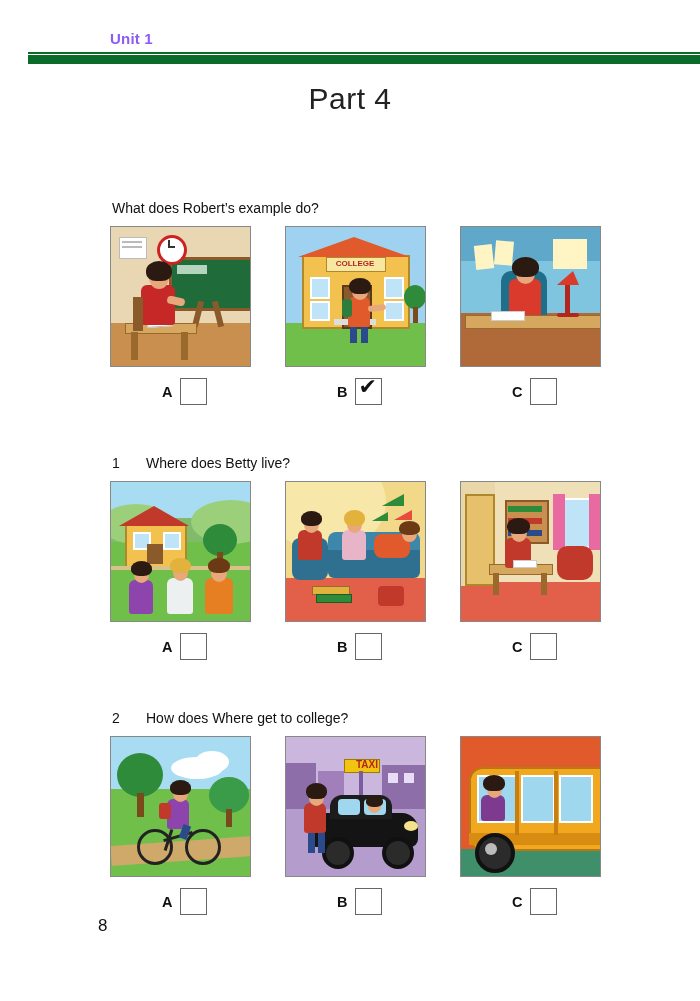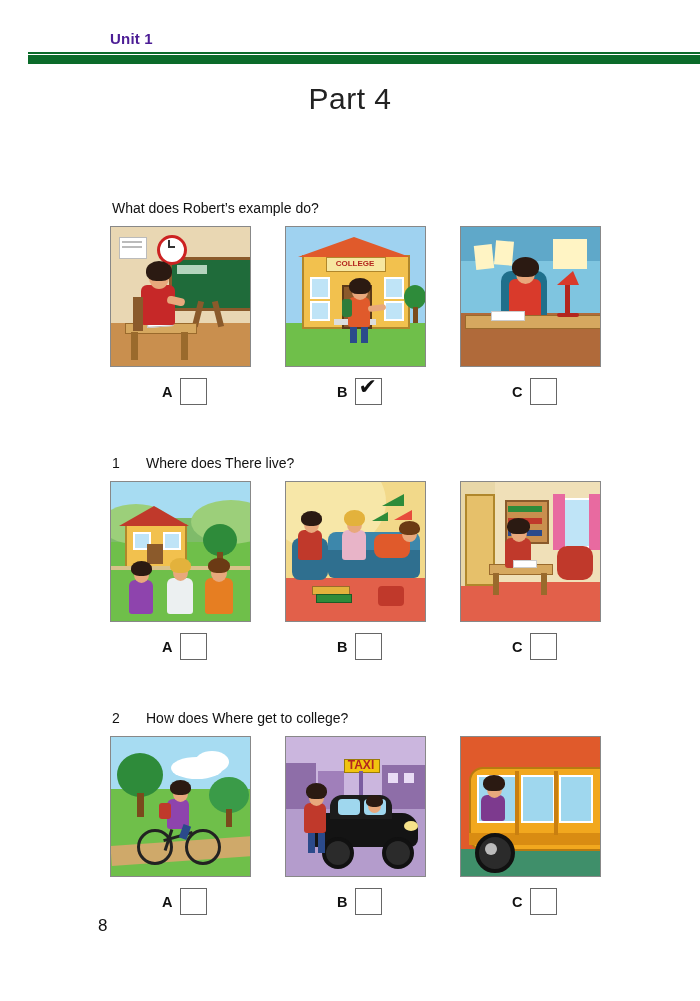--- a/index.html
+++ b/index.html
@@ -22,21 +22,21 @@
     height: 1001px;
   }
 
   
   .unit-label {
     position: absolute;
     left: 110px;
     top: 30px;
     font-size: 15px;
     font-weight: bold;
-    color: #4c1d95;
+    color: #8b5cf6;
     letter-spacing: .2px;
   }
   .header-rule {
     position: absolute;
     left: 28px;
     top: 55px;
     width: 672px;
     height: 9px;
     background: #0b6b2a;
   }
@@ -318,21 +318,21 @@
       </div>
       <div class="opt o3">
         <span class="letter">C</span>
         <span class="box"></span>
       </div>
     </div>
   </div>
 
   <div class="qblock" style="top:455px;">
     <div class="qnum" style="top:0;">1</div>
-    <div class="qtext" style="left:146px; top:0;">Where does There live?</div>
+    <div class="qtext" style="left:146px; top:0;">Where does Betty live?</div>
 
     <div class="row-images">
 
       <div class="pic p1">
         <div class="sc">
           <div class="rect" style="left:0;top:0;width:141px;height:141px;background:#a7dcf2;"></div>
           <div class="rect" style="left:0;top:36px;width:141px;height:30px;background:#7fbb6a;"></div>
           <div class="rect" style="left:0;top:60px;width:141px;height:81px;background:#6fbf4a;"></div>
 
           <div class="circ" style="left:-10px;top:22px;width:70px;height:40px;background:#9ccf7a;"></div>
@@ -482,21 +482,21 @@
           <div class="rect" style="left:0;top:0;width:141px;height:141px;background:#cbb6de;"></div>
           <div class="rect" style="left:0;top:70px;width:141px;height:71px;background:#b49ccc;"></div>
 
           <div class="rect" style="left:0;top:26px;width:30px;height:46px;background:#8e6ea8;"></div>
           <div class="rect" style="left:32px;top:34px;width:26px;height:38px;background:#a07fba;"></div>
           <div class="rect" style="left:96px;top:28px;width:44px;height:44px;background:#8e6ea8;"></div>
           <div class="rect" style="left:102px;top:36px;width:10px;height:10px;background:#e9dcf5;"></div>
           <div class="rect" style="left:118px;top:36px;width:10px;height:10px;background:#e9dcf5;"></div>
 
           <div class="rect" style="left:58px;top:22px;width:34px;height:12px;background:#f1c40f;border:1px solid #9a7b0a;"></div>
-          <div style="position:absolute;left:58px;top:22px;width:34px;height:12px;line-height:12px;text-align:center;font-size:12px;font-weight:bold;color:#b3261e;font-family:'Liberation Sans',sans-serif;">TAXI</div>
+          <div style="position:absolute;left:58px;top:22px;width:34px;height:12px;line-height:12px;text-align:right;font-size:10px;font-weight:bold;color:#b3261e;font-family:'Liberation Sans',sans-serif;">TAXI</div>
           <div class="rect" style="left:73px;top:34px;width:4px;height:24px;background:#7a5ca0;"></div>
 
           <div class="rect" style="left:22px;top:76px;width:110px;height:34px;background:#141414;border-radius:10px 16px 8px 8px;"></div>
           <div class="rect" style="left:44px;top:58px;width:62px;height:24px;background:#1c1c1c;border-radius:12px 12px 0 0;"></div>
           <div class="rect" style="left:52px;top:62px;width:22px;height:16px;background:#9fd7ee;border-radius:4px;"></div>
           <div class="rect" style="left:78px;top:62px;width:22px;height:16px;background:#9fd7ee;border-radius:4px;"></div>
           <div class="circ" style="left:36px;top:100px;width:24px;height:24px;background:#2b2b2b;border:4px solid #111;"></div>
           <div class="circ" style="left:96px;top:100px;width:24px;height:24px;background:#2b2b2b;border:4px solid #111;"></div>
           <div class="circ" style="left:118px;top:84px;width:14px;height:10px;background:#f6e28a;"></div>
 

